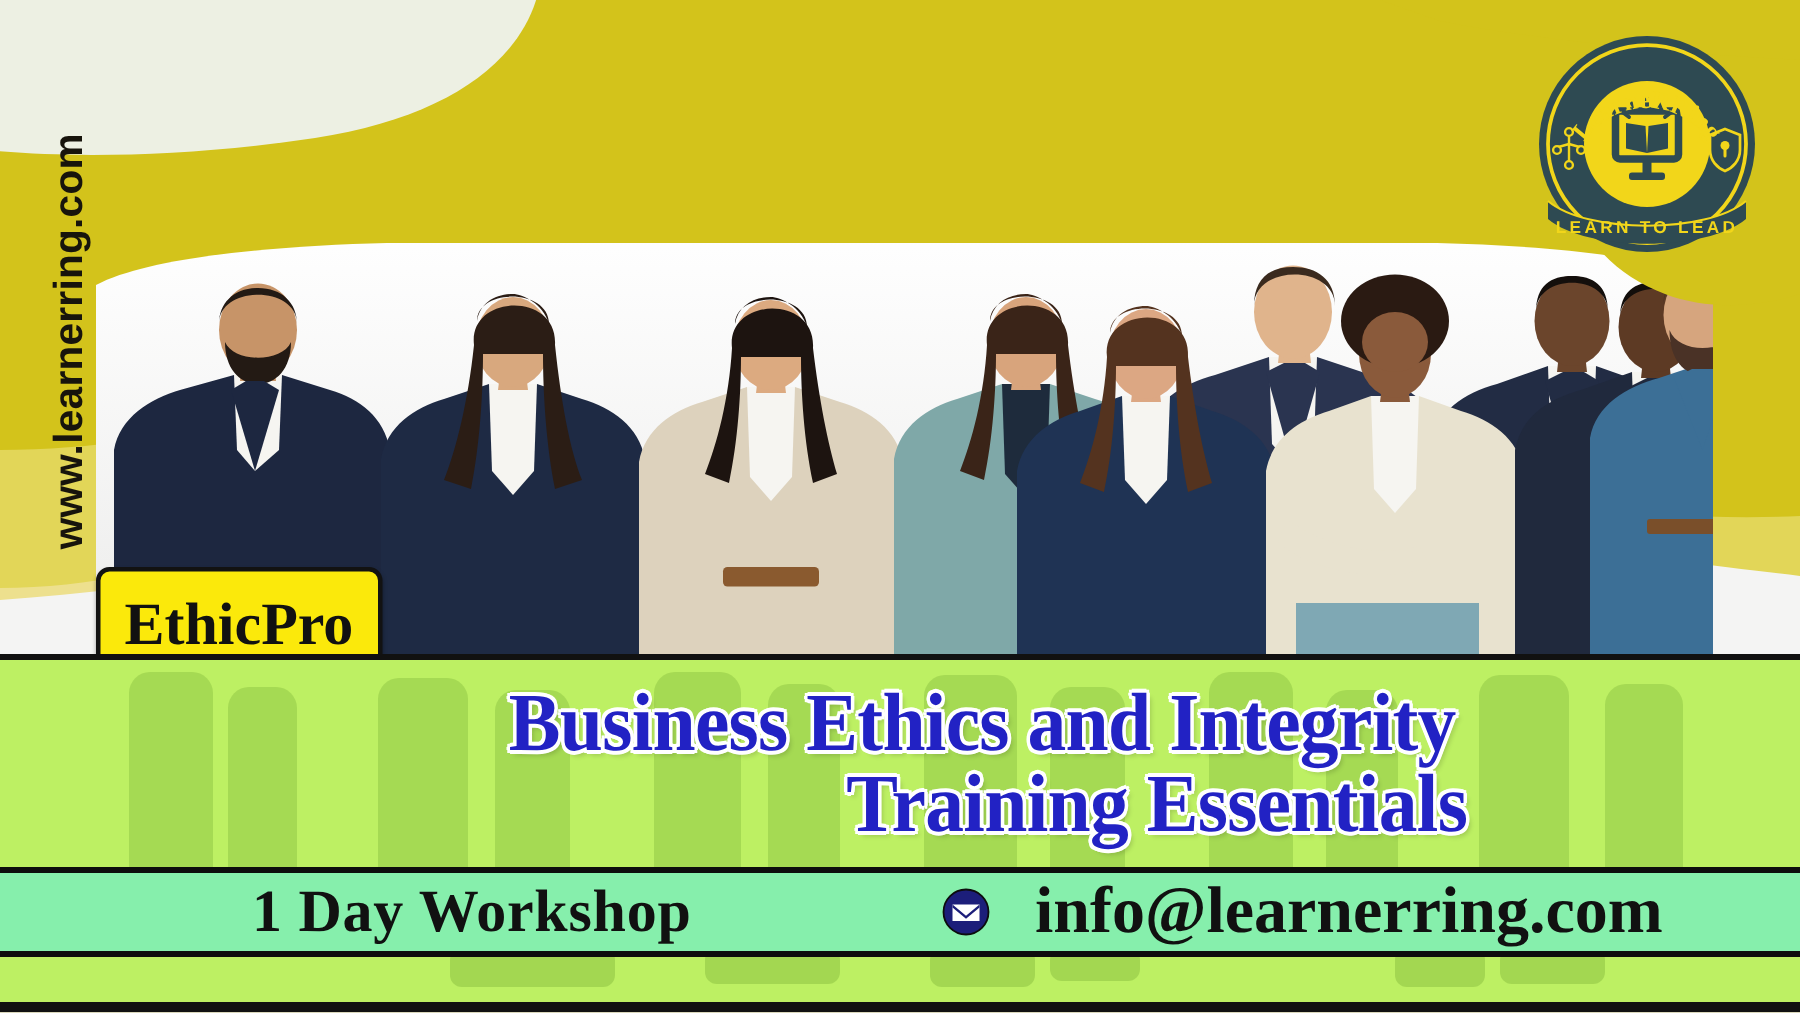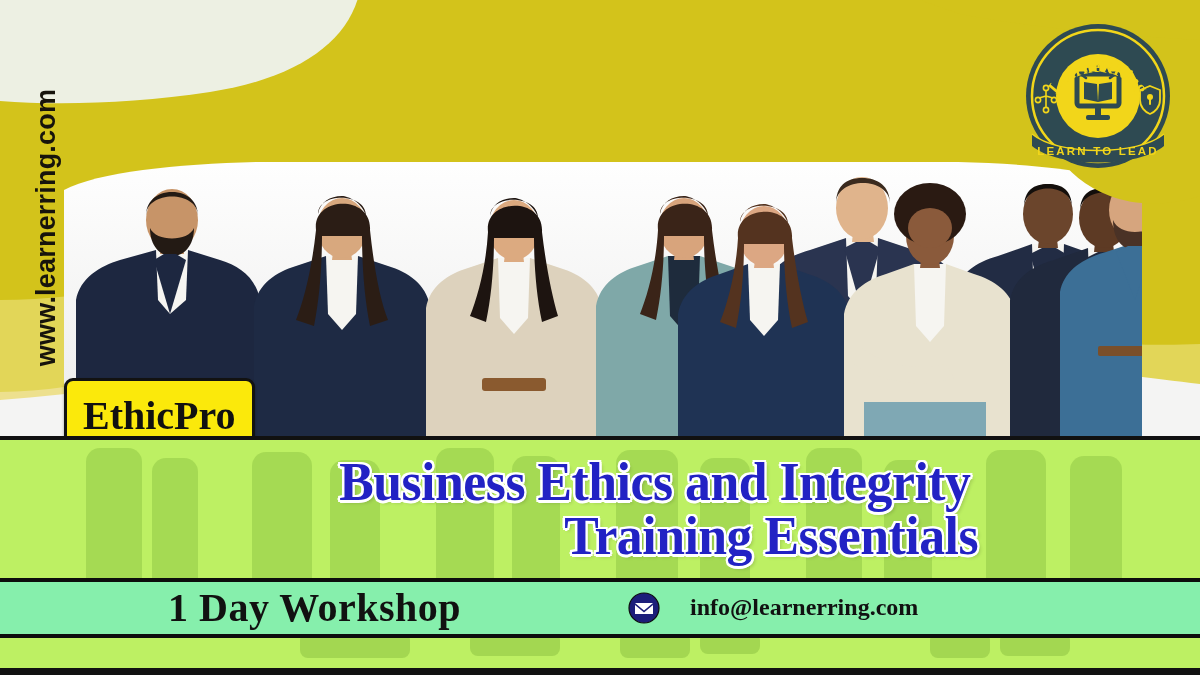--- a/index.html
+++ b/index.html
@@ -147,21 +147,21 @@
     left:628px; top:50%;
     transform:translateY(-50%);
     width:32px; height:32px;
   }
   .email-text {
     position:absolute;
     left:690px; top:50%;
     transform:translateY(-52%);
     font-family:"Liberation Serif", serif;
     font-weight:bold;
-    font-size:24px;
+    font-size:44px;
     color:#111111;
     letter-spacing:0px;
     white-space:nowrap;
   }
 
   
   .bottom-green {
     position:absolute;
     left:0; top:638px;
     width:1200px; height:30px;

